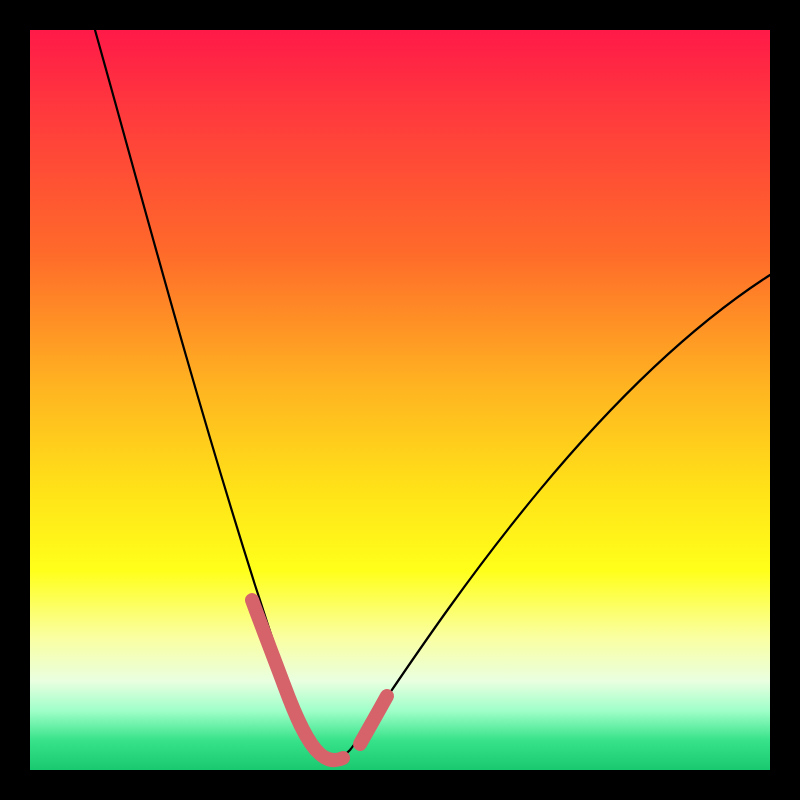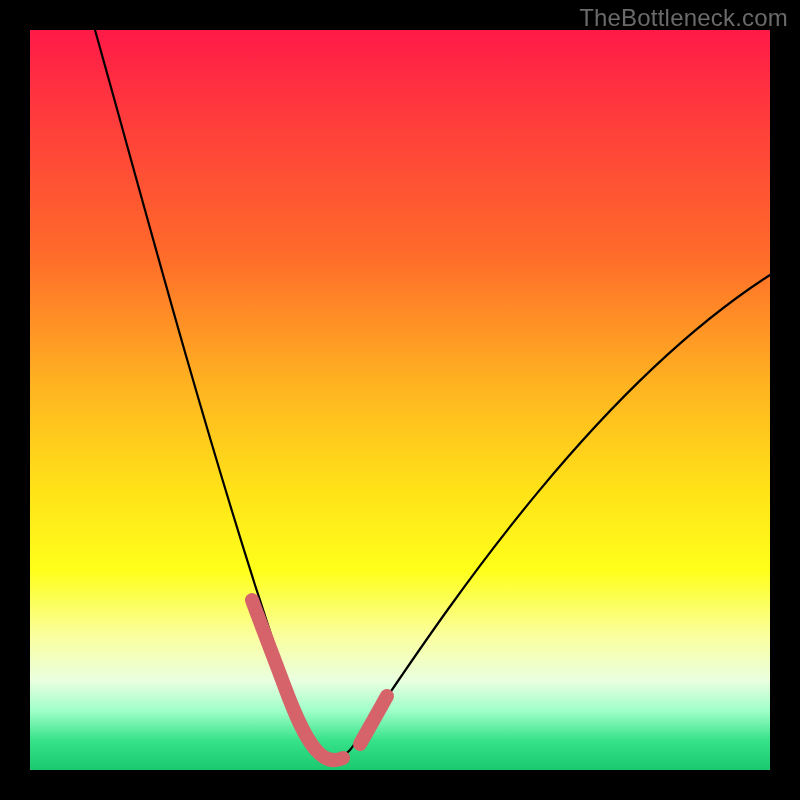--- a/index.html
+++ b/index.html
@@ -69,14 +69,13 @@
              C 300 729, 310 731, 320 720
              C 360 670, 530 380, 740 245" fill="none" stroke="#000" stroke-width="2.2" stroke-linecap="round"></path>
     <path d="M 222 570
              C 233 600, 244 628, 254 655
              C 264 682, 276 712, 290 724
              C 297 730, 305 732, 313 728" fill="none" stroke="#d6636a" stroke-width="14" stroke-linecap="round" stroke-linejoin="round"></path>
     <path d="M 330 714
              C 338 700, 348 682, 357 666" fill="none" stroke="#d6636a" stroke-width="14" stroke-linecap="round" stroke-linejoin="round"></path>
   </svg>
 
-  <div class="attrib">TheBottleneck.com</div>
 </div>
 
 </body></html>

